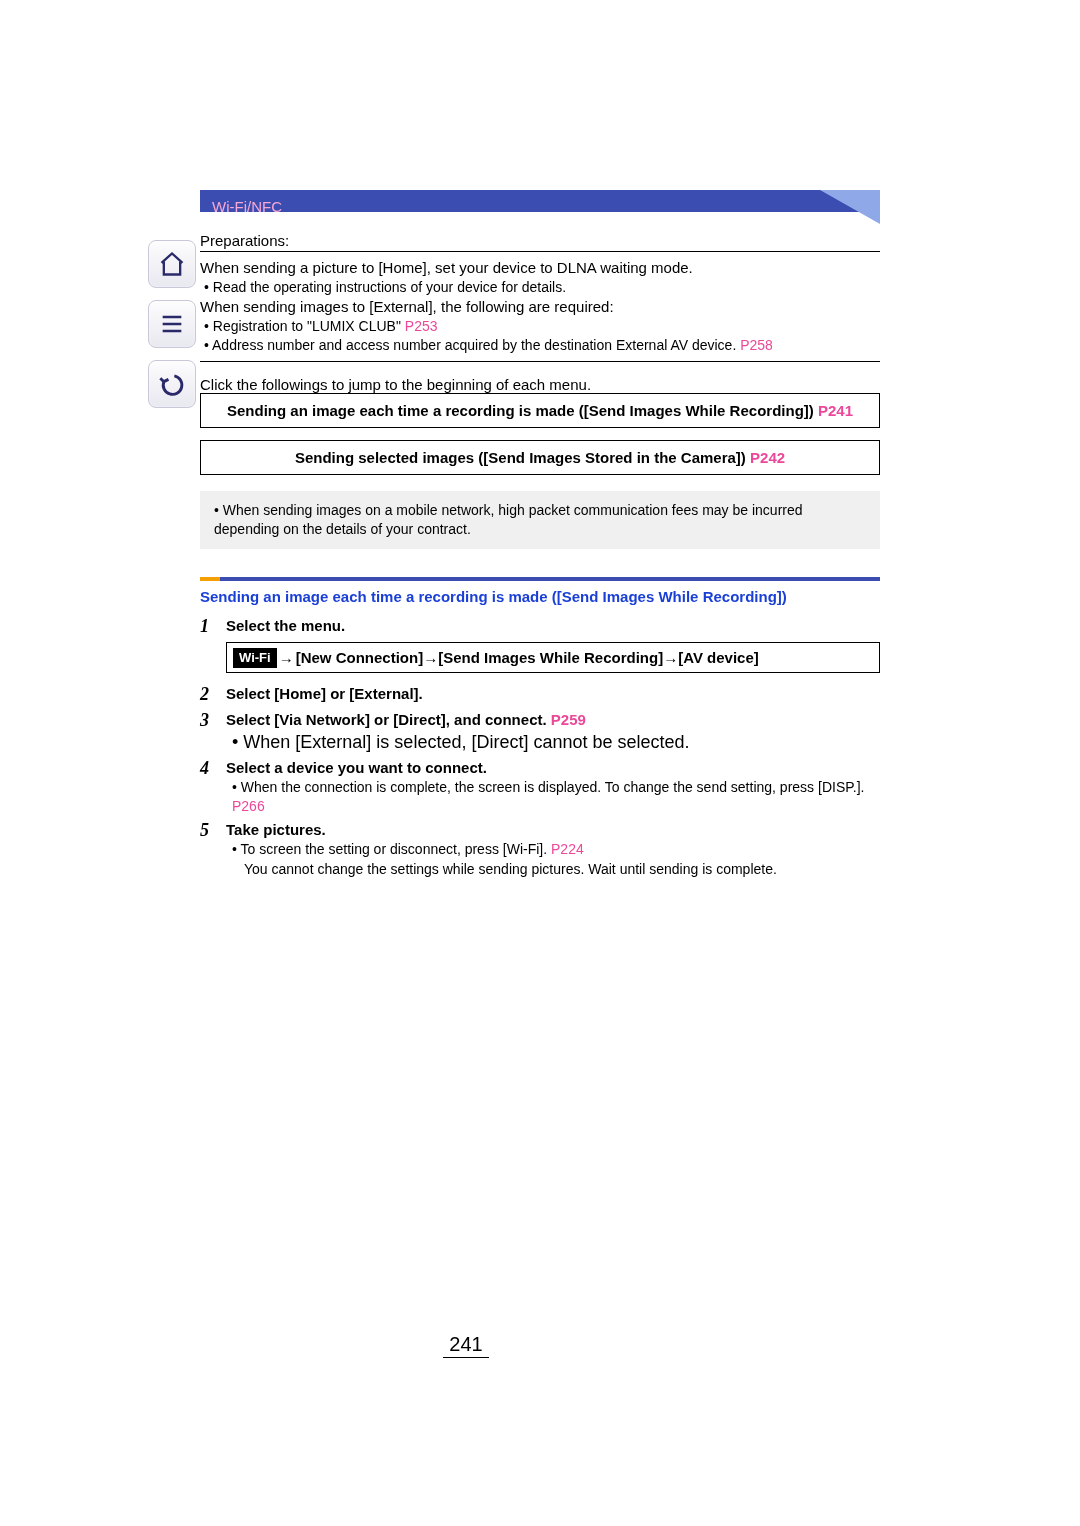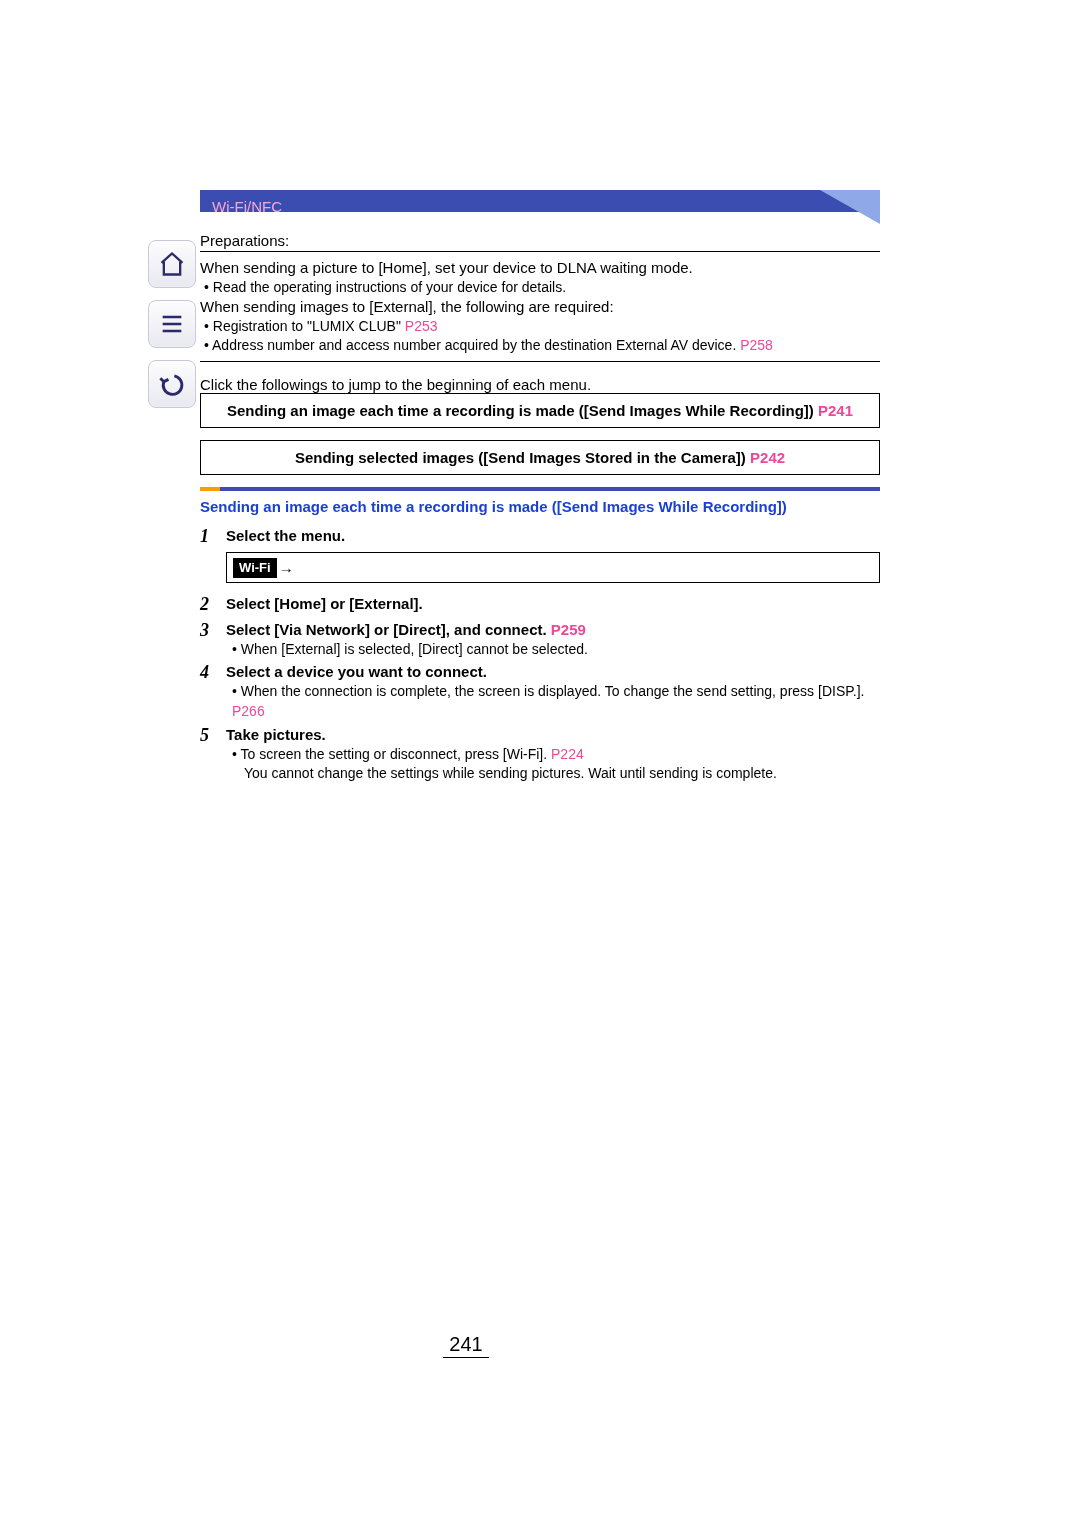--- a/index.html
+++ b/index.html
@@ -118,21 +118,21 @@
   .section-title {
     color: #1a3fd6;
     font-weight: bold;
     line-height: 1.35;
     margin-bottom: 8px;
   }
   .steps { display: grid; grid-template-columns: 26px 1fr; row-gap: 2px; }
   .step-num { font-style: italic; font-weight: bold; font-size: 18px; font-family: "Times New Roman", serif; line-height: 1.3; }
   .step-body { line-height: 1.4; }
   .step-body .bold { font-weight: bold; }
-  .step-body .sub { font-size: 14px; padding-left: 6px; }
+  .step-body .sub { font-size: 18px; padding-left: 6px; }
   .step-body .sub::before { content:"• "; }
   .menu-path {
     border: 1px solid #000;
     padding: 4px 6px;
     margin: 6px 0 8px 0;
     display: flex;
     align-items: center;
     gap: 2px;
     font-weight: bold;
   }
@@ -201,32 +201,36 @@
 
     <div class="jump-intro">Click the followings to jump to the beginning of each menu.</div>
 
     <div class="linkbox">
       <span>Sending an image each time a recording is made ([Send Images While Recording]) </span><span class="link">P241</span>
     </div>
     <div class="linkbox">
       <span>Sending selected images ([Send Images Stored in the Camera]) </span><span class="link">P242</span>
     </div>
 
+    <div class="notebox">
+      <div class="bullet">When sending images on a mobile network, high packet communication fees may be incurred depending on the details of your contract.</div>
+    </div>
 
     <div class="section-rule"></div>
     <div class="section-title">Sending an image each time a recording is made ([Send Images While Recording])</div>
 
     <div class="steps">
 
       <div class="step-num">1</div>
       <div class="step-body">
         <div class="bold">Select the menu.</div>
         <div class="menu-path">
           <span class="wifi-badge">Wi-Fi</span>
           <span class="arrow">→</span>
+          <span>[New Connection]→[Send Images While Recording]→[AV device]</span>
         </div>
       </div>
 
       <div class="step-num">2</div>
       <div class="step-body">
         <div class="bold">Select [Home] or [External].</div>
       </div>
 
       <div class="step-num">3</div>
       <div class="step-body">

